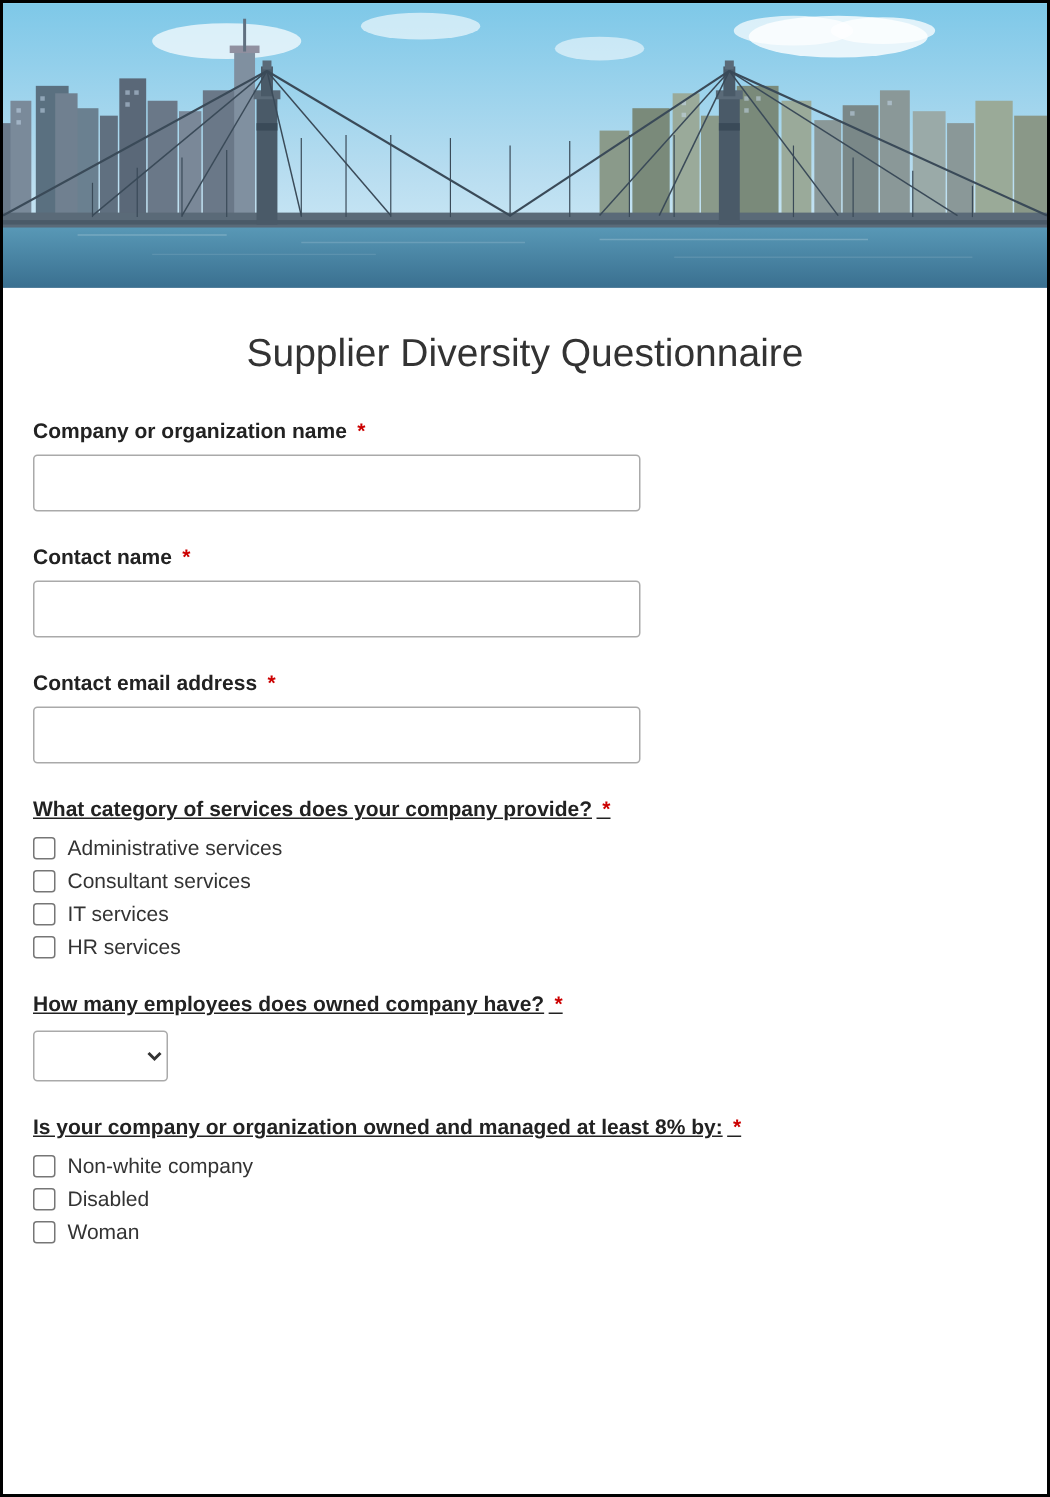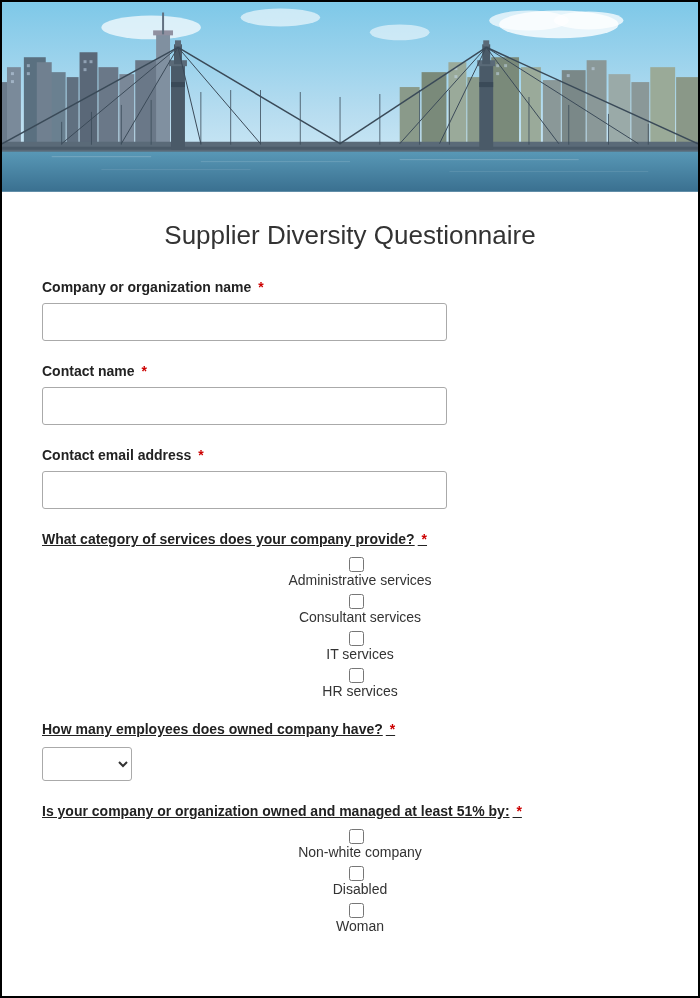--- a/index.html
+++ b/index.html
@@ -48,21 +48,20 @@
       text-align: center;
       font-size: 26px;
       color: #333;
       font-weight: normal;
       margin-bottom: 28px;
       margin-top: 8px;
     }
 
     .field-group {
       margin-bottom: 22px;
-      margin-left: 20px;
     }
 
     .field-label {
       display: block;
       font-size: 14px;
       font-weight: bold;
       color: #222;
       margin-bottom: 8px;
     }
 
@@ -90,21 +89,20 @@
       font-weight: bold;
       color: #222;
       margin-bottom: 10px;
       text-decoration: underline;
     }
 
     .checkbox-group {
       margin-bottom: 6px;
       display: flex;
       align-items: center;
-      flex-direction: column;
     }
 
     .checkbox-group input[type="checkbox"] {
       width: 15px;
       height: 15px;
       margin-right: 8px;
       border: 1px solid #777;
       cursor: pointer;
       flex-shrink: 0;
     }
@@ -326,21 +324,21 @@
         <option value="1-10">1-10</option>
         <option value="11-50">11-50</option>
         <option value="51-200">51-200</option>
         <option value="201-500">201-500</option>
         <option value="500+">500+</option>
       </select>
     </div>
 
     <div class="field-group">
       <span class="question-label">
-        <span>Is your company or organization owned and managed at least 51% by:</span><span class="required-star"> *</span>
+        <span>Is your company or organization owned and managed at least 8% by:</span><span class="required-star"> *</span>
       </span>
 
       <div class="checkbox-group">
         <input type="checkbox" id="own1" style="">
         <label class="checkbox-label" for="own1">Non-white company</label>
       </div>
       <div class="checkbox-group">
         <input type="checkbox" id="own2" style="">
         <label class="checkbox-label" for="own2">Disabled</label>
       </div>

